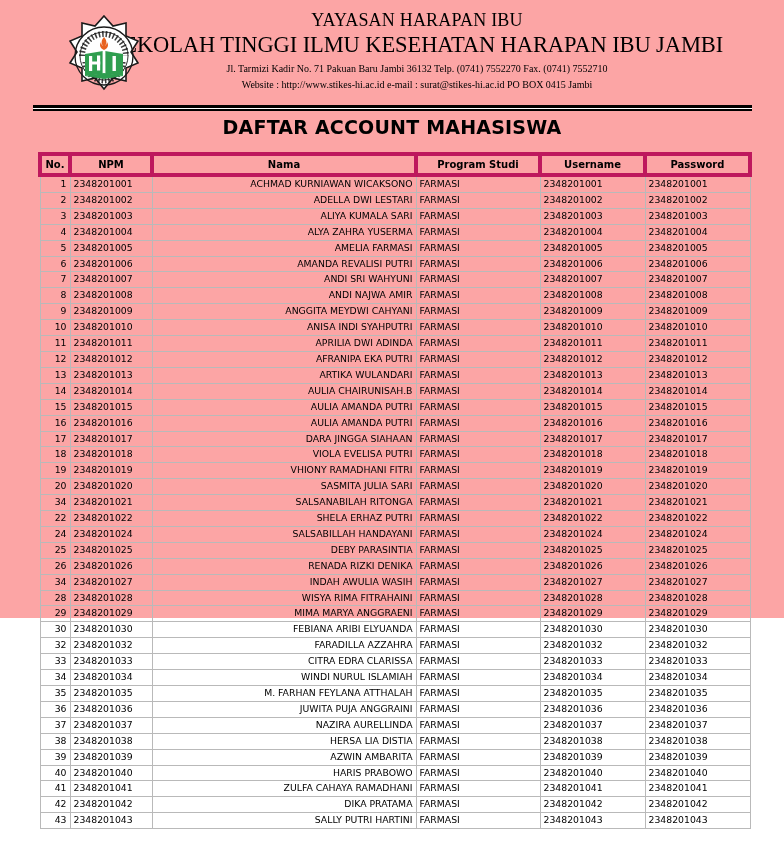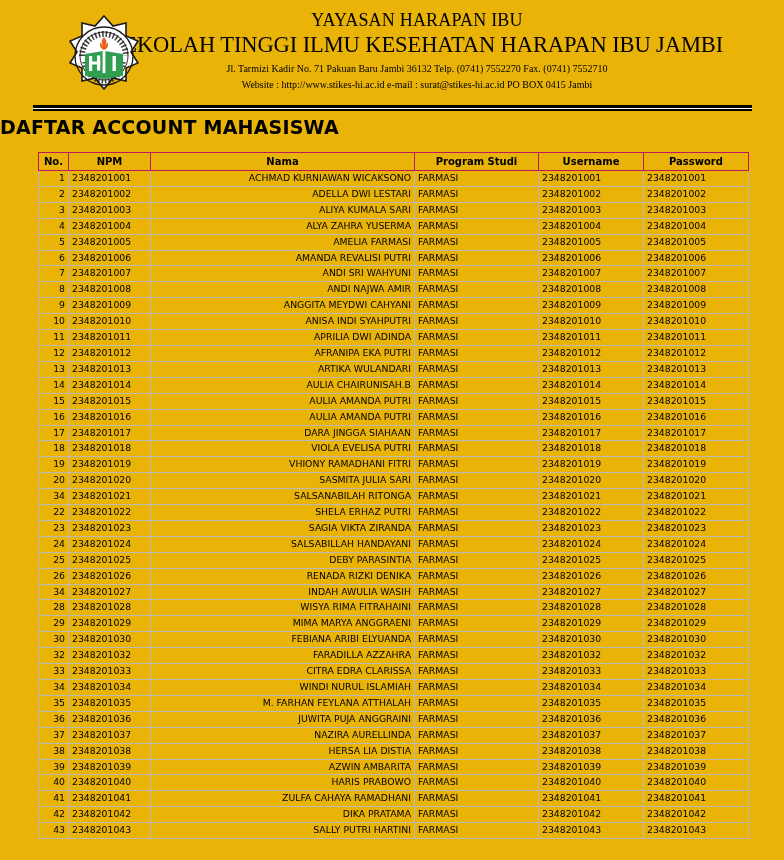--- a/index.html
+++ b/index.html
@@ -11,22 +11,22 @@
     width: 784px;
     height: 860px;
     font-family: "Liberation Serif", serif;
     color: #000000;
     overflow: hidden;
   }
 
   .page {
     position: relative;
     width: 784px;
-    height: 860px;
-    background: #eab308;
+    height: 618px;
+    background: #fca5a5;
   }
 
   
   .letterhead {
     position: relative;
     padding: 10px 30px 0 30px;
     height: 92px;
     box-sizing: border-box;
   }
 
@@ -83,20 +83,21 @@
     background: #fff;
   }
   .rule-double .thin {
     height: 2px;
     background: #000;
   }
 
   
   .doc-title {
     margin-top: 24px;
+    text-align: center;
     font-family: "DejaVu Sans", sans-serif;
     font-weight: bold;
     font-size: 19px;
     letter-spacing: 0.2px;
   }
 
   
   .table-wrap {
     margin: 14px 36px 0 38px;
   }
@@ -109,21 +110,21 @@
   }
   table.acct th, table.acct td {
     border: 1px solid #b9b9b9;
     padding: 0 3px;
     height: 14.9px;
     line-height: 14.9px;
     overflow: hidden;
     white-space: nowrap;
   }
   table.acct thead th {
-    border: 1px solid #be185d;
+    border: 4px solid #be185d;
     font-weight: bold;
     text-align: center;
     font-size: 10px;
     height: 17px;
     line-height: 17px;
   }
   col.c-no    { width: 30px; }
   col.c-npm   { width: 82px; }
   col.c-nama  { width: 264px; }
   col.c-prodi { width: 124px; }
@@ -383,28 +384,20 @@
           </tr>
           <tr>
             <td class="no">22</td>
             <td class="npm">2348201022</td>
             <td class="nama">SHELA ERHAZ PUTRI</td>
             <td class="prodi">FARMASI</td>
             <td class="user">2348201022</td>
             <td class="pass">2348201022</td>
           </tr>
           <tr>
-            <td class="no">23</td>
-            <td class="npm">2348201023</td>
-            <td class="nama">SAGIA VIKTA ZIRANDA</td>
-            <td class="prodi">FARMASI</td>
-            <td class="user">2348201023</td>
-            <td class="pass">2348201023</td>
-          </tr>
-          <tr>
             <td class="no">24</td>
             <td class="npm">2348201024</td>
             <td class="nama">SALSABILLAH HANDAYANI</td>
             <td class="prodi">FARMASI</td>
             <td class="user">2348201024</td>
             <td class="pass">2348201024</td>
           </tr>
           <tr>
             <td class="no">25</td>
             <td class="npm">2348201025</td>

